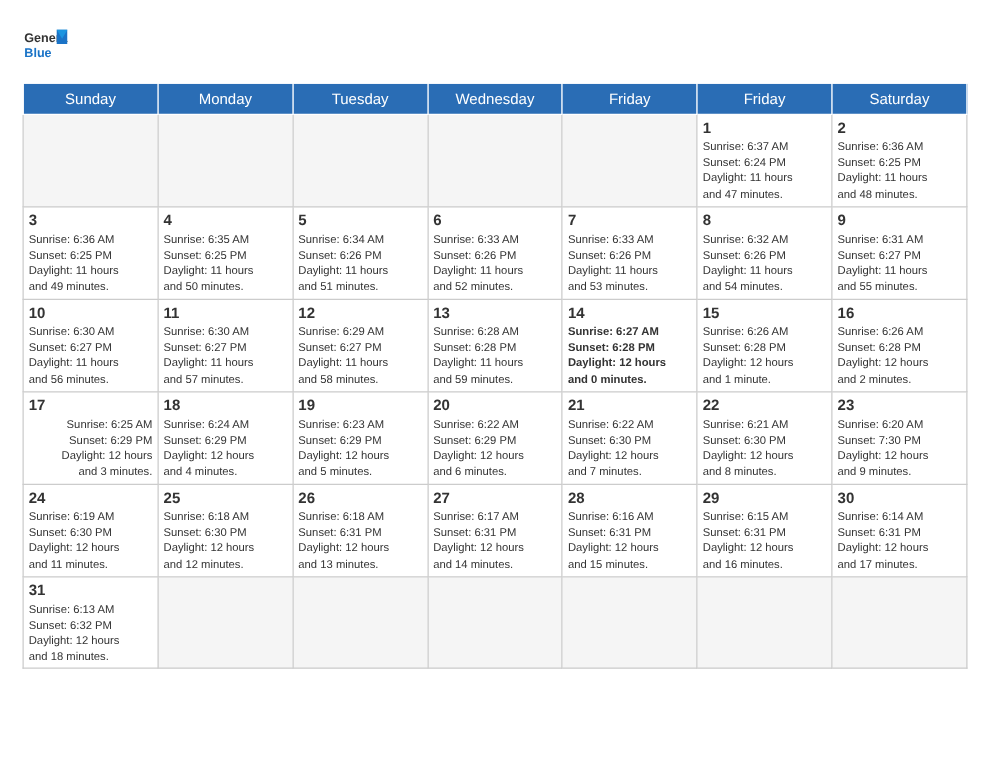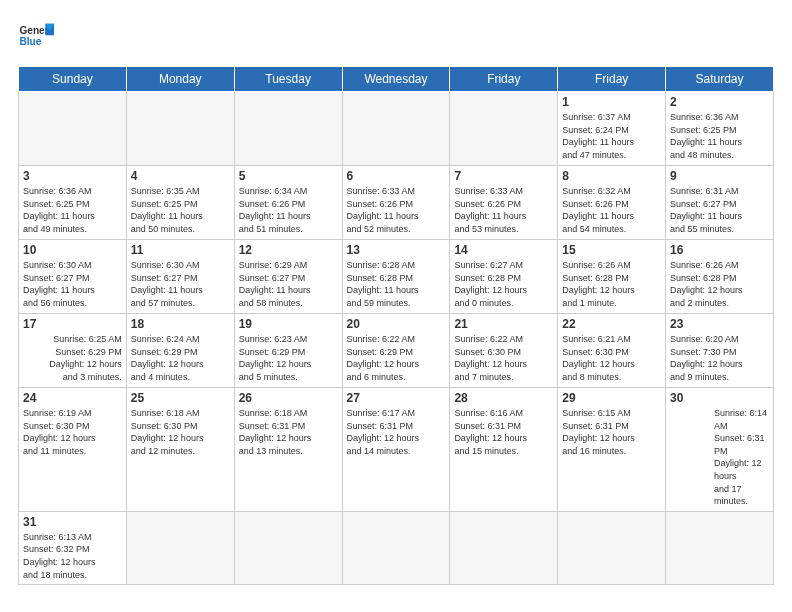--- a/index.html
+++ b/index.html
@@ -213,21 +213,21 @@
           </td>
           <td>
             <span class="day-number">13</span>
             <div class="day-info" style="white-space: pre-line;">Sunrise: 6:28 AM
 Sunset: 6:28 PM
 Daylight: 11 hours
 and 59 minutes.</div>
           </td>
           <td>
             <span class="day-number">14</span>
-            <div class="day-info" style="white-space: pre-line;">Sunrise: 6:27 AM
+            <div class="day-info" style="white-space: pre-line; font-weight: bold;">Sunrise: 6:27 AM
 Sunset: 6:28 PM
 Daylight: 12 hours
 and 0 minutes.</div>
           </td>
           <td>
             <span class="day-number">15</span>
             <div class="day-info" style="white-space: pre-line;">Sunrise: 6:26 AM
 Sunset: 6:28 PM
 Daylight: 12 hours
 and 1 minute.</div>
@@ -329,21 +329,21 @@
           </td>
           <td>
             <span class="day-number">29</span>
             <div class="day-info" style="white-space: pre-line;">Sunrise: 6:15 AM
 Sunset: 6:31 PM
 Daylight: 12 hours
 and 16 minutes.</div>
           </td>
           <td>
             <span class="day-number">30</span>
-            <div class="day-info" style="white-space: pre-line; margin-left: 44px;">Sunrise: 6:14 AM
+            <div class="day-info" style="white-space: pre-line;">Sunrise: 6:14 AM
 Sunset: 6:31 PM
 Daylight: 12 hours
 and 17 minutes.</div>
           </td>
         </tr>
         <tr>
           <td class="last-row">
             <span class="day-number">31</span>
             <div class="day-info" style="white-space: pre-line;">Sunrise: 6:13 AM
 Sunset: 6:32 PM

